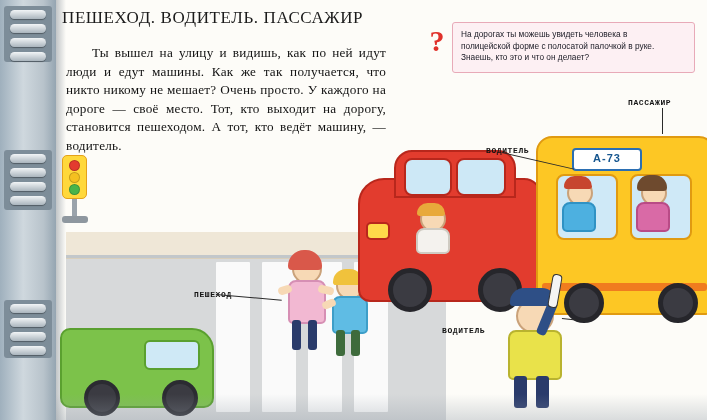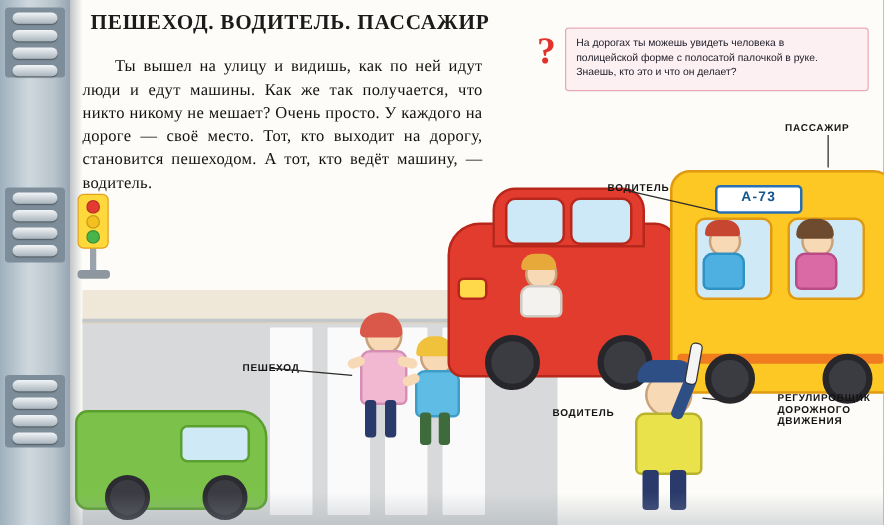--- a/index.html
+++ b/index.html
@@ -68,25 +68,24 @@
     left: 56px; bottom: 0;
     width: 651px; height: 26px;
     background: linear-gradient(0deg, rgba(150,160,170,0.35), rgba(255,255,255,0));
   }
   
   .title {
     position: absolute;
     left: 62px; top: 8px;
     width: 340px;
     font-family: "Liberation Serif", serif;
-    font-weight: bold;
+    font-weight: normal;
     font-size: 17px;
     letter-spacing: 0.6px;
     color: #1b1b1b;
-    text-align: center;
   }
   .body-text {
     position: absolute;
     left: 66px; top: 44px;
     width: 320px;
     font-size: 13.2px;
     line-height: 18.6px;
     color: #111;
     text-align: justify;
     text-indent: 26px;
@@ -309,21 +308,21 @@
   }
   
   .person { position: absolute; }
   .head { position: absolute; border-radius: 50%; }
   .torso { position: absolute; border-radius: 8px 8px 5px 5px; }
   .leg { position: absolute; border-radius: 3px; background: #2a3b6b; }
   .arm { position: absolute; border-radius: 4px; }
   
   .label {
     position: absolute;
-    font-family: Liberation Sans, sans-serif;
+    font-family: Liberation Mono, monospace;
     font-size: 8px;
     font-weight: bold;
     letter-spacing: 0.6px;
     color: #141414;
     white-space: pre-line;
     line-height: 9.5px;
     padding-left: 32px;
   }
   .leader {
     position: absolute;
@@ -468,21 +467,18 @@
 
     <div class="label" style="left:388px; top:-86px;">ВОДИТЕЛЬ</div>
     <div class="leader" style="left:436px; top:-80px; width:74px; transform:rotate(13deg);"></div>
 
     <div class="label" style="left:96px; top:58px;">ПЕШЕХОД</div>
     <div class="leader" style="left:150px; top:62px; width:66px; transform:rotate(5deg);"></div>
 
     <div class="label" style="left:344px; top:94px;">ВОДИТЕЛЬ</div>
     <div class="leader" style="left:338px; top:98px; width:0px;"></div>
 
-    <div class="label" style="left:524px; top:82px; line-height:9px;">РЕГУЛИРОВЩИК
-ДОРОЖНОГО
-ДВИЖЕНИЯ</div>
     <div class="leader" style="left:496px; top:86px; width:26px; transform:rotate(6deg);"></div>
 
   </div>
 
   <div class="page-bottom-fade"></div>
 </div>
 
 </body></html>

